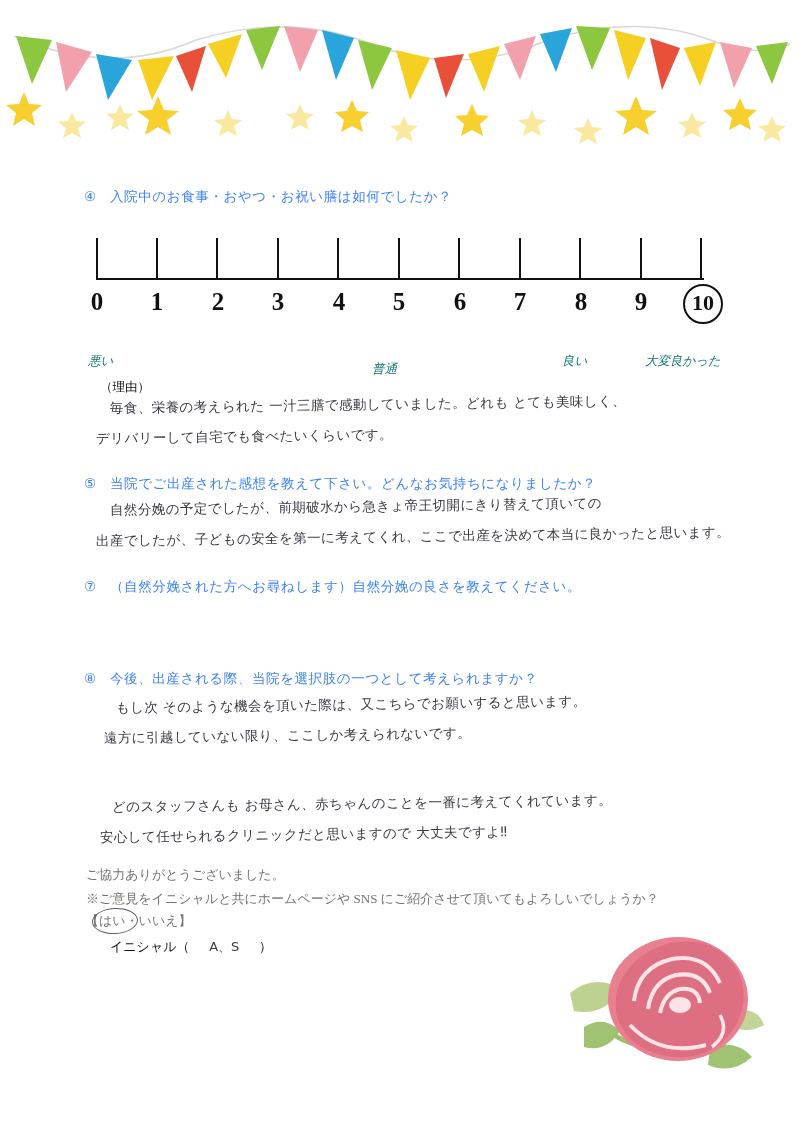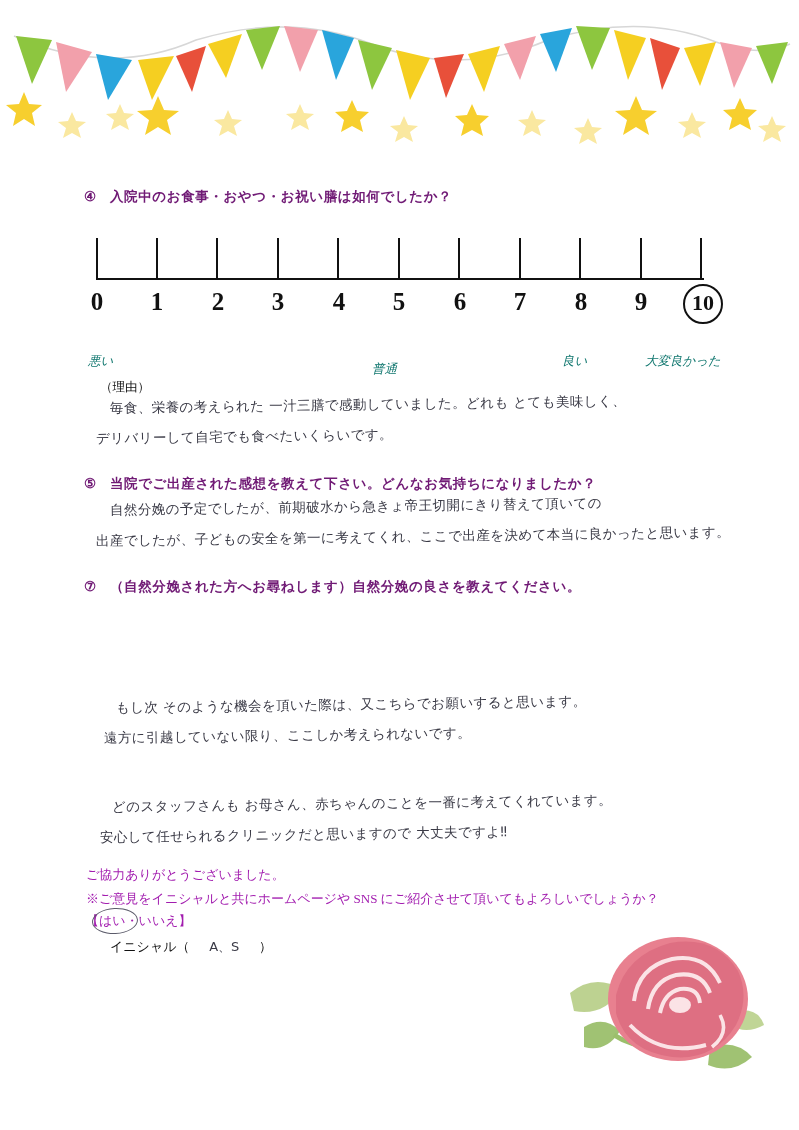--- a/index.html
+++ b/index.html
@@ -30,23 +30,23 @@
     position: absolute;
     left: 0;
     top: 0;
     width: 799px;
     height: 1130px;
   }
 
   .q-line {
     position: absolute;
     font-size: 13.5px;
-    font-weight: bold;
+    font-weight: normal;
     letter-spacing: 0.6px;
-    color: #701a75;
+    color: #3b82f6;
     white-space: nowrap;
   }
   .q-num {
     display: inline-block;
     width: 26px;
   }
 
   
   .scale {
     position: absolute;
@@ -119,21 +119,21 @@
     font-size: 13.5px;
     color: #3a3a46;
     white-space: nowrap;
     transform: rotate(-0.8deg);
     letter-spacing: 0.4px;
   }
 
   .closing {
     position: absolute;
     font-size: 13px;
-    color: #a21caf;
+    color: #737373;
     white-space: nowrap;
   }
 
   .initial-line {
     position: absolute;
     left: 110px;
     top: 938px;
     font-size: 13px;
   }
   .initial-val {
@@ -263,20 +263,23 @@
   <div class="q-line" style="left:84px; top:475px;">
     <span class="q-num">⑤</span><span>当院でご出産された感想を教えて下さい。どんなお気持ちになりましたか？</span>
   </div>
   <div class="hand" style="left:110px; top:498px;">自然分娩の予定でしたが、前期破水から急きょ帝王切開にきり替えて頂いての</div>
   <div class="hand" style="left:96px;  top:528px;">出産でしたが、子どもの安全を第一に考えてくれ、ここで出産を決めて本当に良かったと思います。</div>
 
   <div class="q-line" style="left:84px; top:578px;">
     <span class="q-num">⑦</span><span>（自然分娩された方へお尋ねします）自然分娩の良さを教えてください。</span>
   </div>
 
+  <div class="q-line" style="left:84px; top:670px;">
+    <span class="q-num">⑧</span><span>今後、出産される際、当院を選択肢の一つとして考えられますか？</span>
+  </div>
   <div class="hand" style="left:116px; top:696px;">もし次 そのような機会を頂いた際は、又こちらでお願いすると思います。</div>
   <div class="hand" style="left:104px; top:727px;">遠方に引越していない限り、ここしか考えられないです。</div>
 
   <div class="hand" style="left:112px; top:795px;">どのスタッフさんも お母さん、赤ちゃんのことを一番に考えてくれています。</div>
   <div class="hand" style="left:100px; top:826px;">安心して任せられるクリニックだと思いますので 大丈夫ですよ‼</div>
 
   <div class="closing" style="left:86px; top:866px;">ご協力ありがとうございました。</div>
   <div class="closing" style="left:86px; top:890px;font-family:Liberation Serif, serif;">※ご意見をイニシャルと共にホームページや SNS にご紹介させて頂いてもよろしいでしょうか？</div>
   <div class="closing" style="left:86px; top:912px;">【はい・いいえ】</div>
   <div class="yes-circle"></div>

